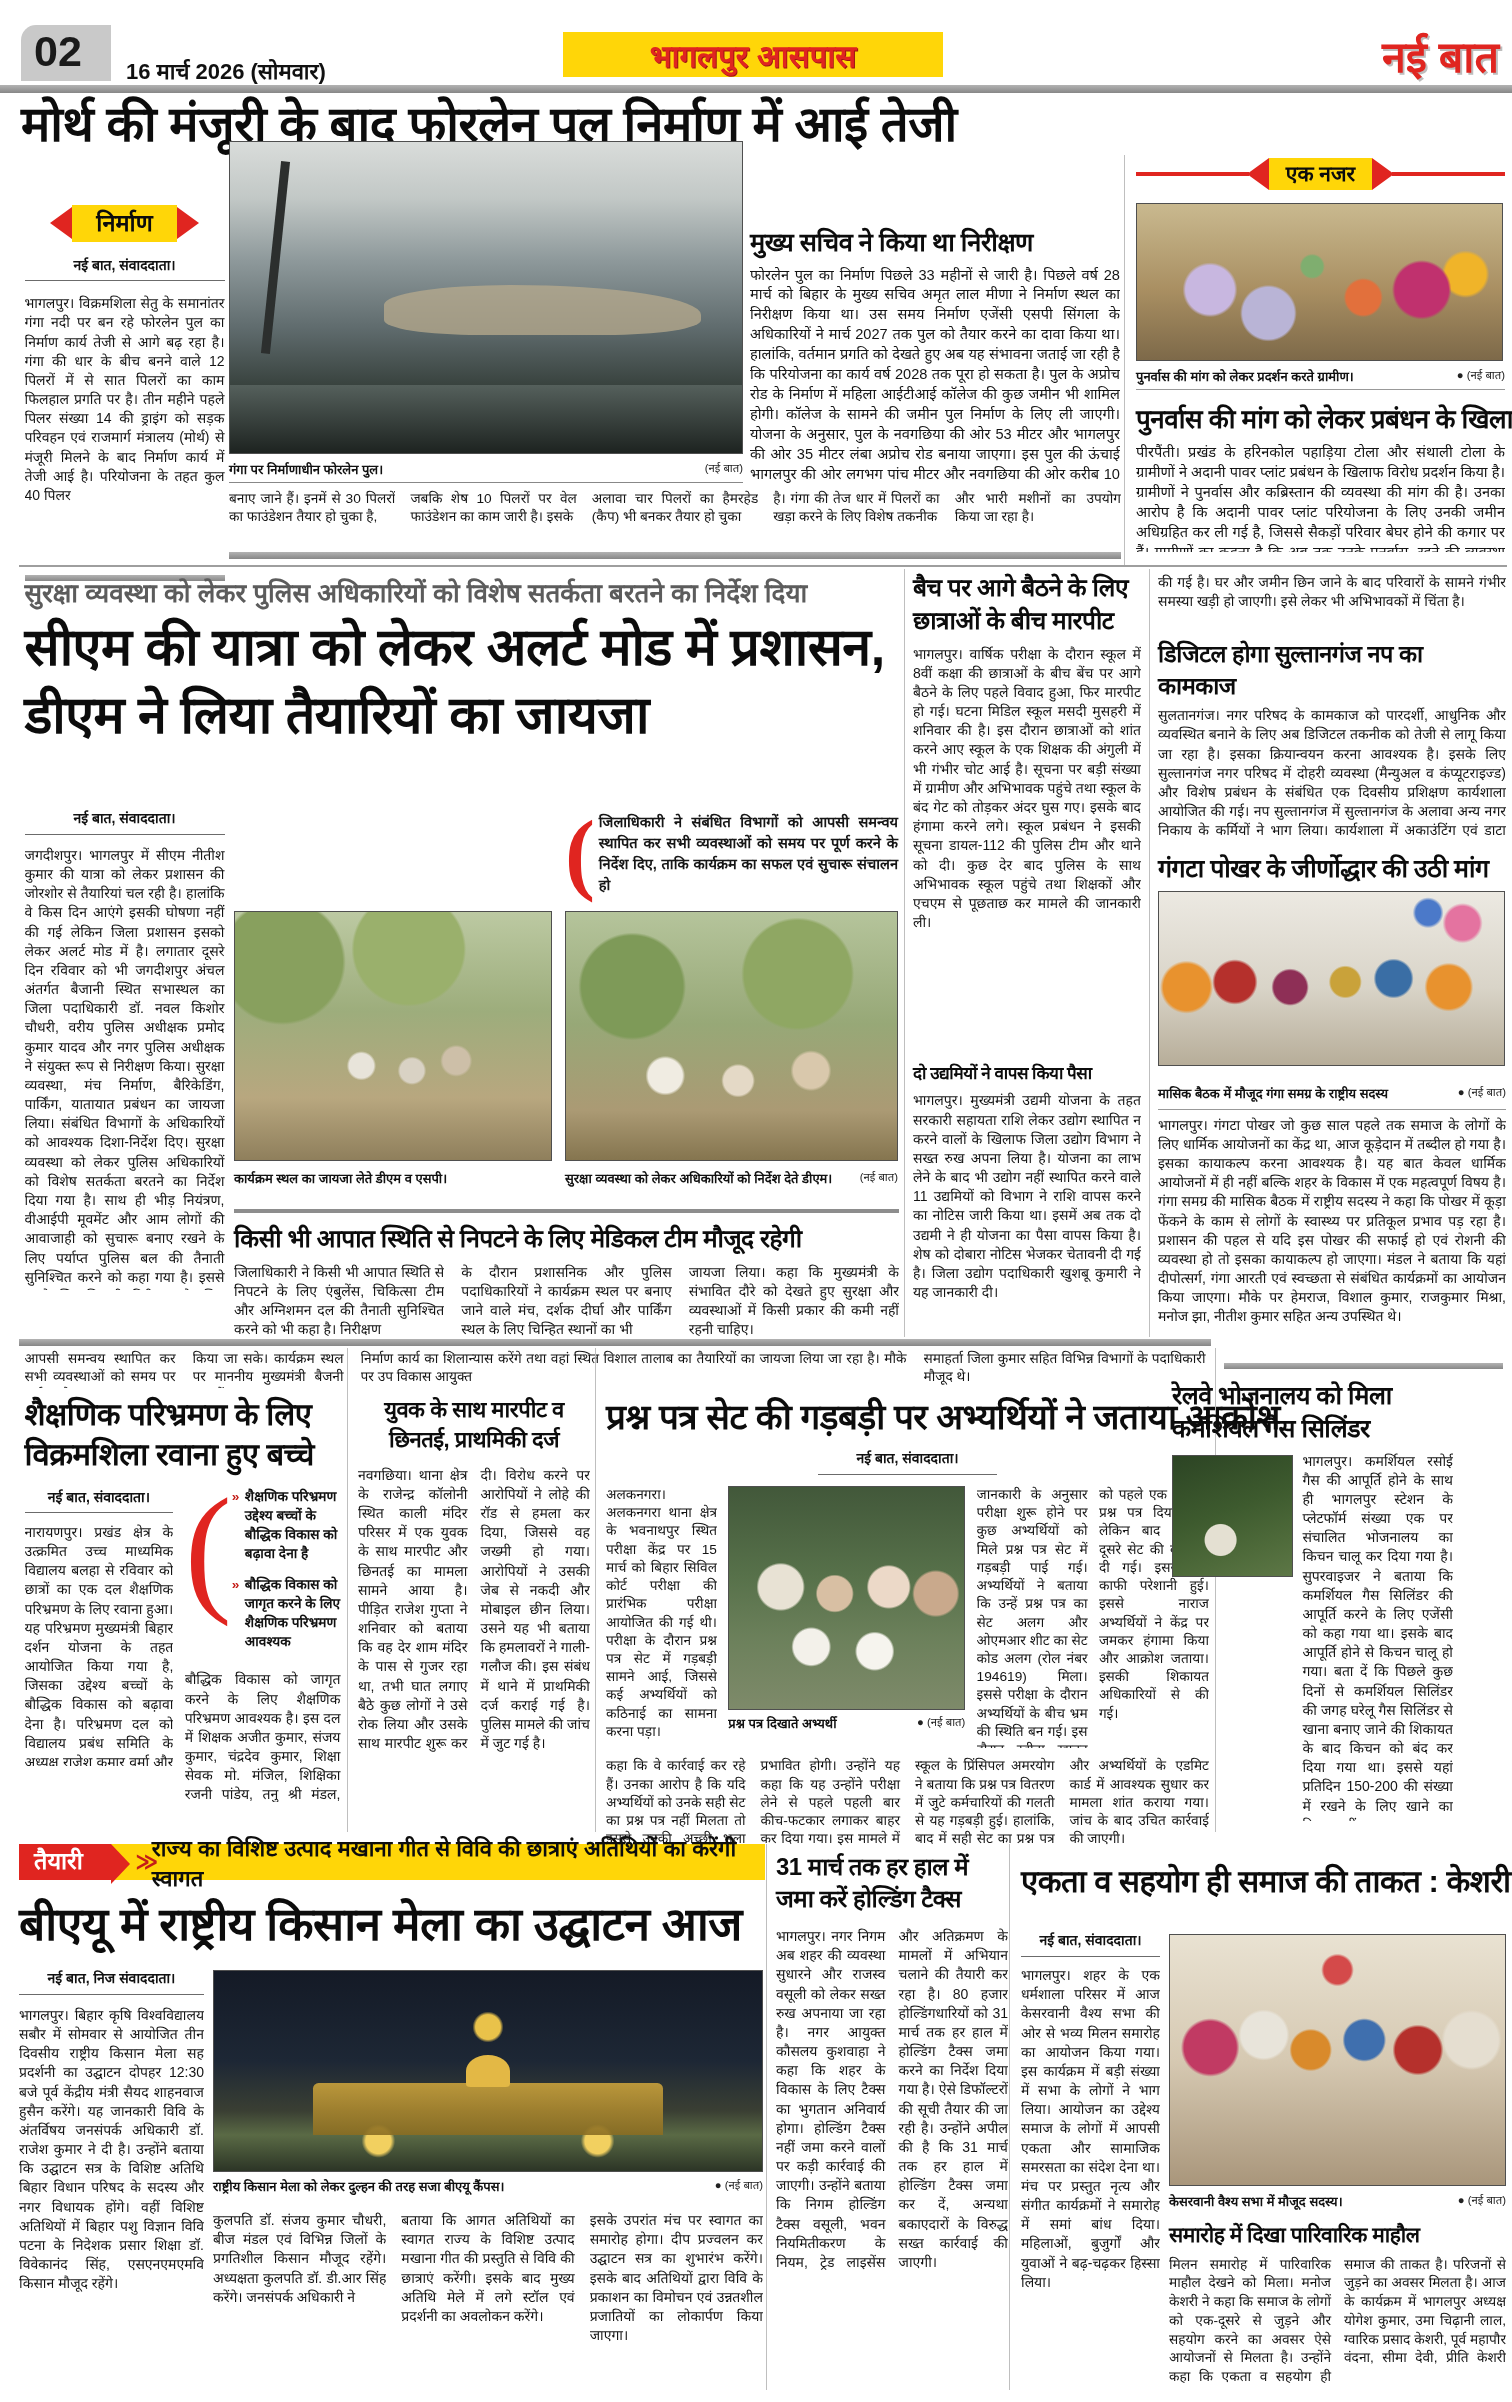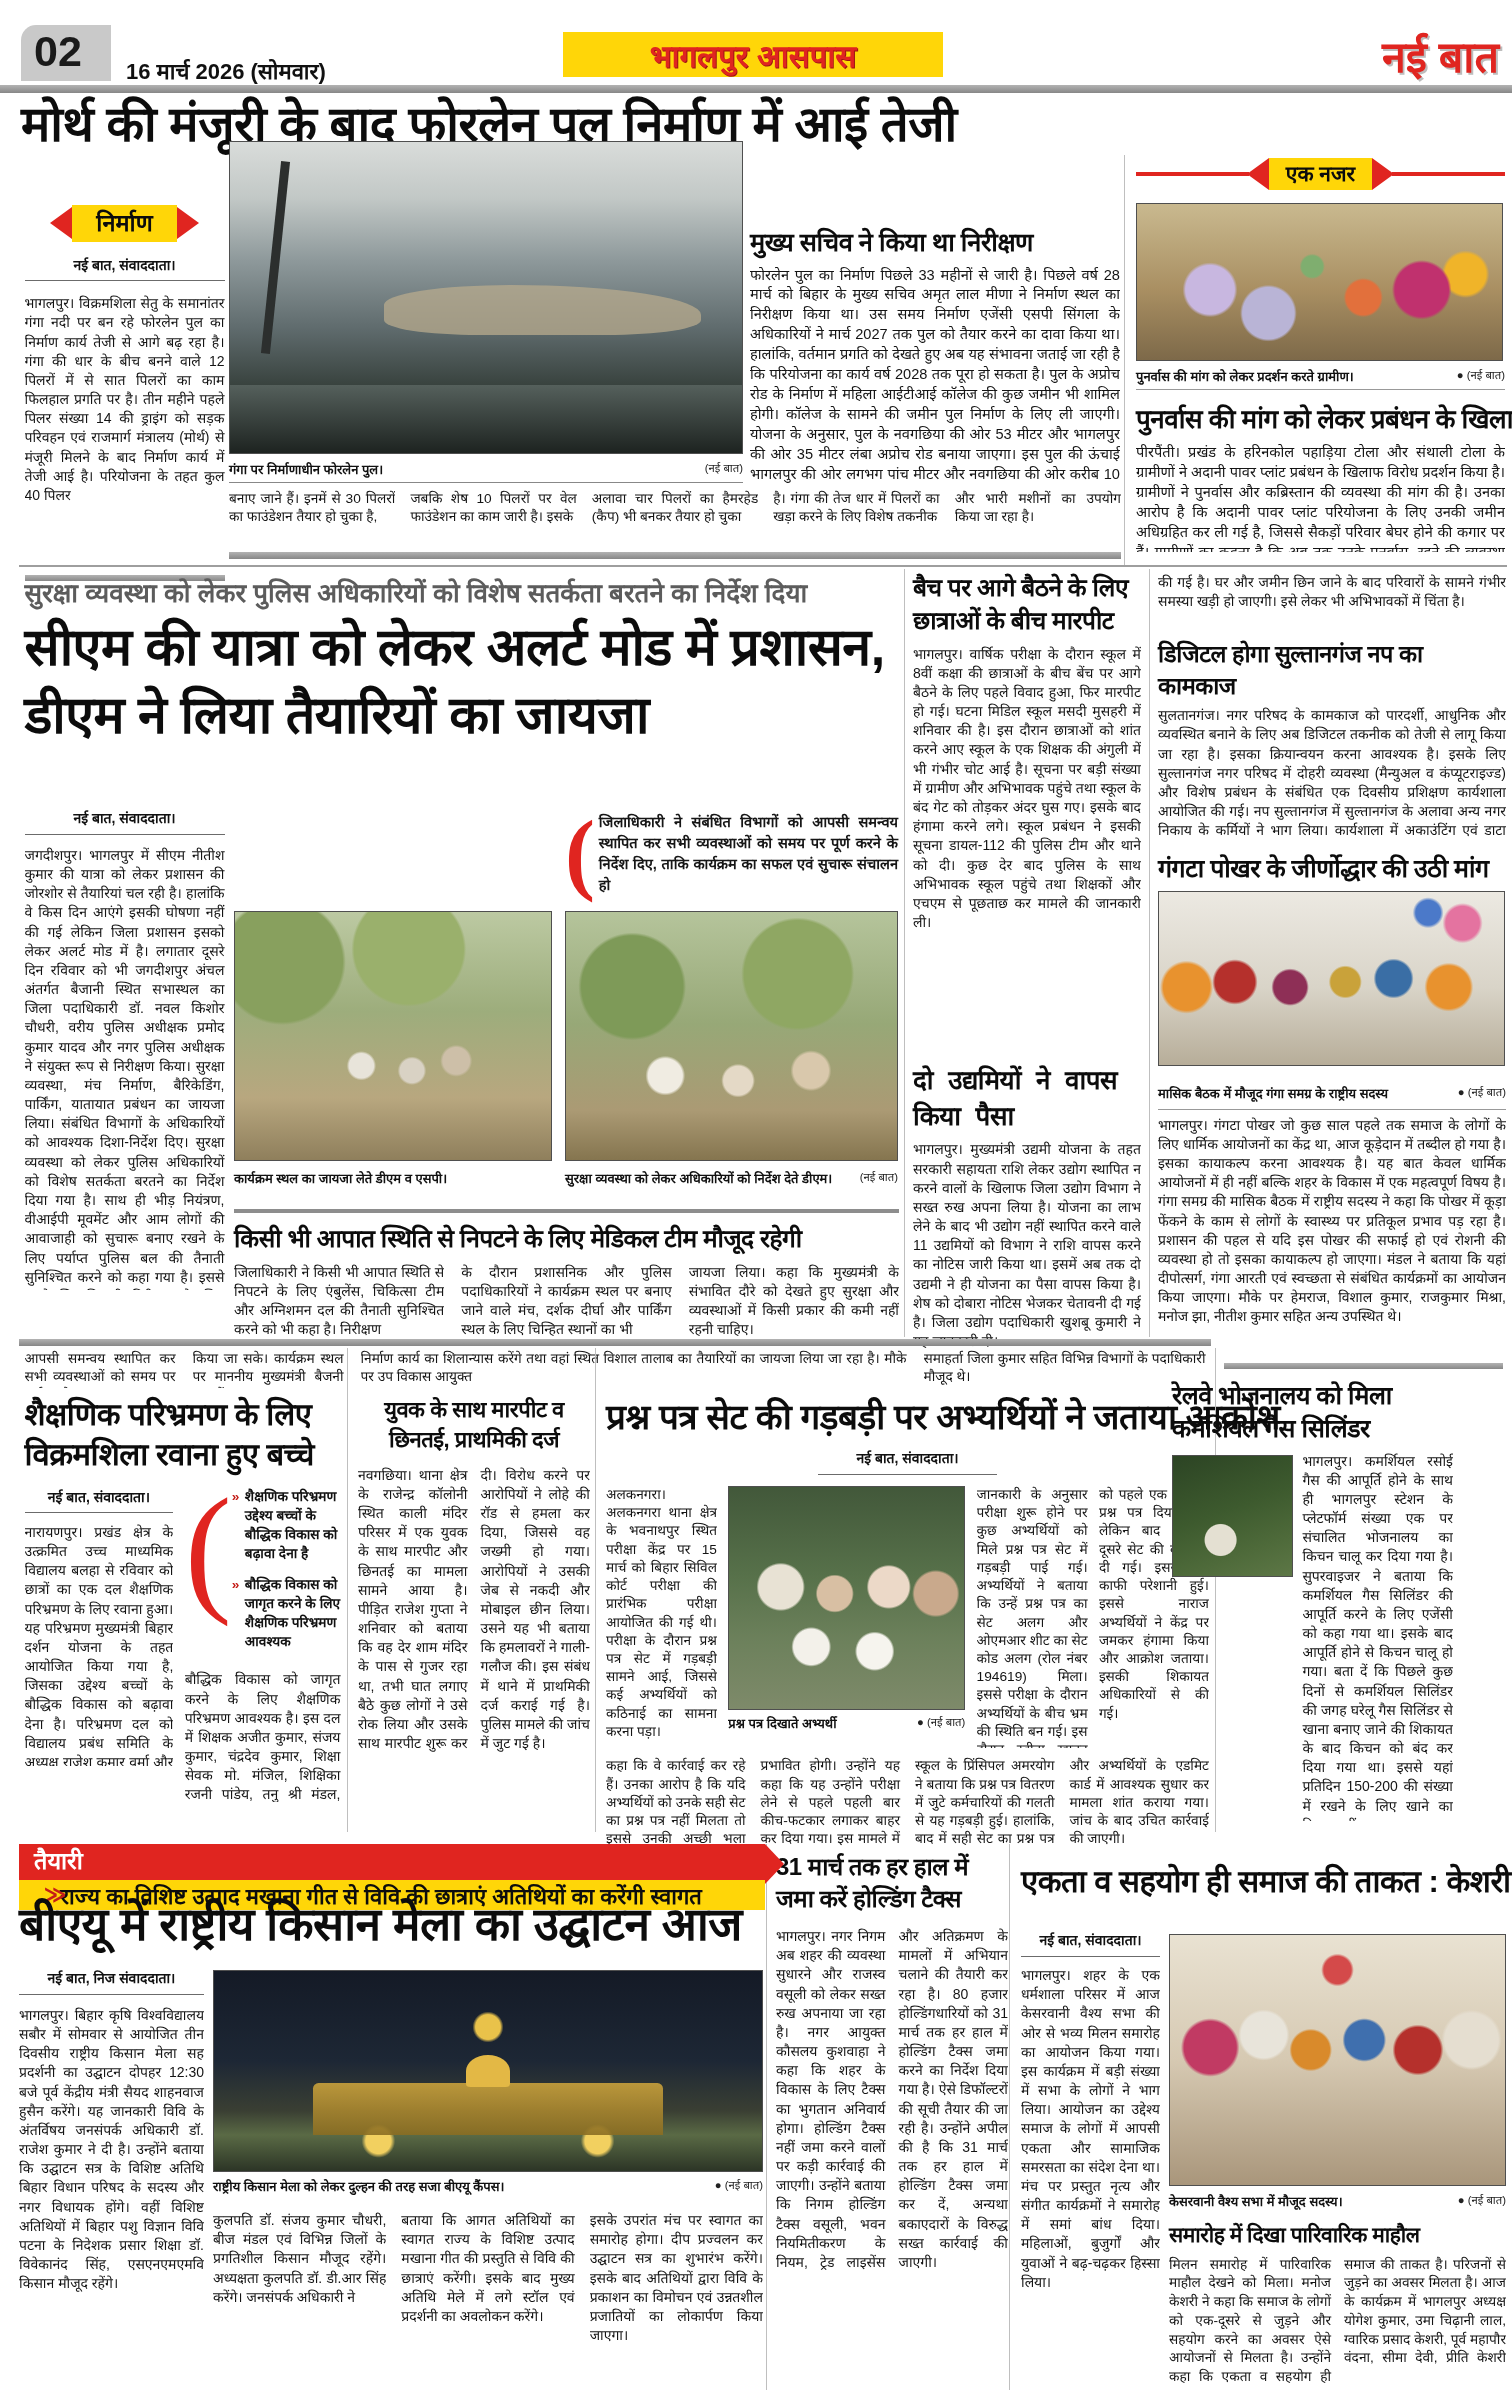--- a/index.html
+++ b/index.html
@@ -23,21 +23,21 @@
   .ekline{flex:1;height:3.8px;background:#e02520;}
   .quote{display:flex;align-items:stretch;gap:3.8px;}
   .qmark{color:#e02520;font-size:90px;line-height:0.9;font-weight:bold;font-family:"Liberation Serif","DejaVu Serif",serif;}
   .qtxt{font-weight:bold;font-size:14.6px;line-height:1.45;color:#161616;text-align:justify;}
   .cols2{column-count:2;column-gap:13px;}
   .cols4{column-count:4;column-gap:15px;}
   .bullet-box{display:flex;}
   .bullet-box .brace{color:#e02520;font-size:141px;line-height:1.0;font-family:"Liberation Serif","DejaVu Serif",serif;margin-top:-9.4px;}
   .bullet{display:flex;gap:5.6px;font-weight:bold;font-size:13.7px;line-height:1.4;margin-bottom:11.3px;}
   .bullet .bmark{color:#c41d18;font-weight:900;}
-  .prep{display:flex;height:28px;align-items:stretch;flex-direction:column;}
+  .prep{display:flex;height:36px;align-items:stretch;}
   .prep .redbox{background:#e02520;color:#fff;font-weight:800;font-size:23.5px;display:flex;align-items:center;padding:0 28px 3.8px 15px;position:relative;}
   .prep .redbox:after{content:"";position:absolute;right:-19px;top:0;width:0;height:0;border-top:20px solid transparent;border-bottom:20px solid transparent;border-left:19px solid #e02520;z-index:2;}
   .prep .ystrip{background:#ffd608;flex:1;display:flex;align-items:center;font-weight:800;font-size:22px;color:#0d0d0d;padding-left:41px;position:relative;}
   .prep .chev{position:absolute;left:24.5px;color:#c41d18;font-weight:900;}
 </style>
 </head>
 <body>
 
 <div id="page">
 
@@ -159,21 +159,21 @@
       <div class="body-txt" style="flex:1;height:90px;">जिलाधिकारी ने किसी भी आपात स्थिति से निपटने के लिए एंबुलेंस, चिकित्सा टीम और अग्निशमन दल की तैनाती सुनिश्चित करने को भी कहा है। निरीक्षण</div>
       <div class="body-txt" style="flex:1;height:90px;">के दौरान प्रशासनिक और पुलिस पदाधिकारियों ने कार्यक्रम स्थल पर बनाए जाने वाले मंच, दर्शक दीर्घा और पार्किंग स्थल के लिए चिन्हित स्थानों का भी</div>
       <div class="body-txt" style="flex:1;height:90px;">जायजा लिया। कहा कि मुख्यमंत्री के संभावित दौरे को देखते हुए सुरक्षा और व्यवस्थाओं में किसी प्रकार की कमी नहीं रहनी चाहिए।</div>
     </div>
   </div>
 
   <div class="abs vline" style="left:904px;top:569px;height:768px;"></div>
   <div class="abs" style="left:913px;top:571px;width:228px;">
     <div class="hl" style="font-size:24.5px;line-height:1.35;">बैच पर आगे बैठने के लिए छात्राओं के बीच मारपीट</div>
     <div class="body-txt" style="margin-top:7.5px;height:405px;">भागलपुर। वार्षिक परीक्षा के दौरान स्कूल में 8वीं कक्षा की छात्राओं के बीच बेंच पर आगे बैठने के लिए पहले विवाद हुआ, फिर मारपीट हो गई। घटना मिडिल स्कूल मसदी मुसहरी में शनिवार की है। इस दौरान छात्राओं को शांत करने आए स्कूल के एक शिक्षक की अंगुली में भी गंभीर चोट आई है। सूचना पर बड़ी संख्या में ग्रामीण और अभिभावक पहुंचे तथा स्कूल के बंद गेट को तोड़कर अंदर घुस गए। इसके बाद हंगामा करने लगे। स्कूल प्रबंधन ने इसकी सूचना डायल-112 की पुलिस टीम और थाने को दी। कुछ देर बाद पुलिस के साथ अभिभावक स्कूल पहुंचे तथा शिक्षकों और एचएम से पूछताछ कर मामले की जानकारी ली।</div>
-    <div class="hl" style="font-size:26px;margin-top:11.3px;font-family:Liberation Mono, monospace;">दो उद्यमियों ने वापस किया पैसा</div>
+    <div class="hl" style="font-size:17px;margin-top:11.3px;">दो उद्यमियों ने वापस किया पैसा</div>
     <div class="body-txt" style="margin-top:7.5px;height:224px;">भागलपुर। मुख्यमंत्री उद्यमी योजना के तहत सरकारी सहायता राशि लेकर उद्योग स्थापित न करने वालों के खिलाफ जिला उद्योग विभाग ने सख्त रुख अपना लिया है। योजना का लाभ लेने के बाद भी उद्योग नहीं स्थापित करने वाले 11 उद्यमियों को विभाग ने राशि वापस करने का नोटिस जारी किया था। इसमें अब तक दो उद्यमी ने ही योजना का पैसा वापस किया है। शेष को दोबारा नोटिस भेजकर चेतावनी दी गई है। जिला उद्योग पदाधिकारी खुशबू कुमारी ने यह जानकारी दी।</div>
   </div>
 
   <div class="abs vline" style="left:1149px;top:569px;height:768px;"></div>
   <div class="abs" style="left:1158px;top:573px;width:348px;">
     <div class="body-txt" style="height:58px;">की गई है। घर और जमीन छिन जाने के बाद परिवारों के सामने गंभीर समस्या खड़ी हो जाएगी। इसे लेकर भी अभिभावकों में चिंता है।</div>
     <div class="hl" style="font-size:23.5px;margin-top:5.6px;">डिजिटल होगा सुल्तानगंज नप का कामकाज</div>
     <div class="body-txt" style="margin-top:5.6px;height:134px;">सुलतानगंज। नगर परिषद के कामकाज को पारदर्शी, आधुनिक और व्यवस्थित बनाने के लिए अब डिजिटल तकनीक को तेजी से लागू किया जा रहा है। इसका क्रियान्वयन करना आवश्यक है। इसके लिए सुल्तानगंज नगर परिषद में दोहरी व्यवस्था (मैन्युअल व कंप्यूटराइज्ड) और विशेष प्रबंधन के संबंधित एक दिवसीय प्रशिक्षण कार्यशाला आयोजित की गई। नप सुल्तानगंज में सुल्तानगंज के अलावा अन्य नगर निकाय के कर्मियों ने भाग लिया। कार्यशाला में अकाउंटिंग एवं डाटा प्रबंधन से जुड़ी महत्वपूर्ण जानकारियां प्राप्त कीं।</div>
     <div class="hl" style="font-size:25px;margin-top:9.4px;white-space:nowrap;">गंगटा पोखर के जीर्णोद्धार की उठी मांग</div>
     <div class="photo" style="margin-top:7.5px;width:347px;height:175px;background:

